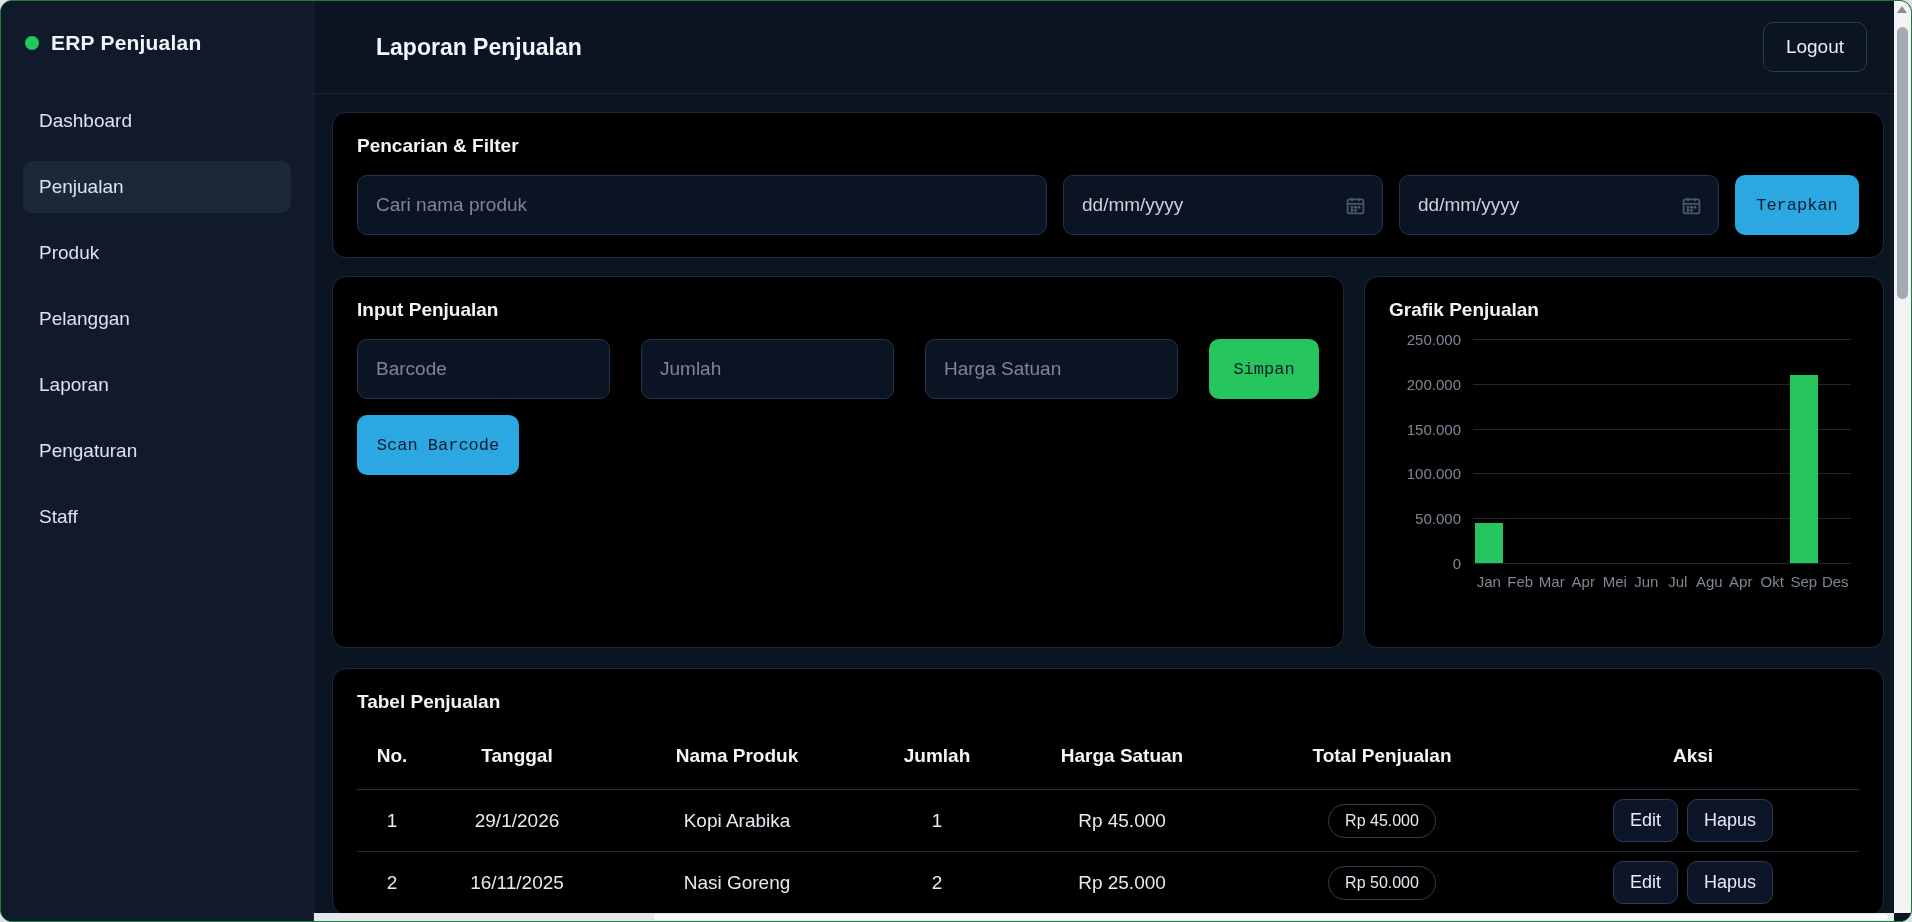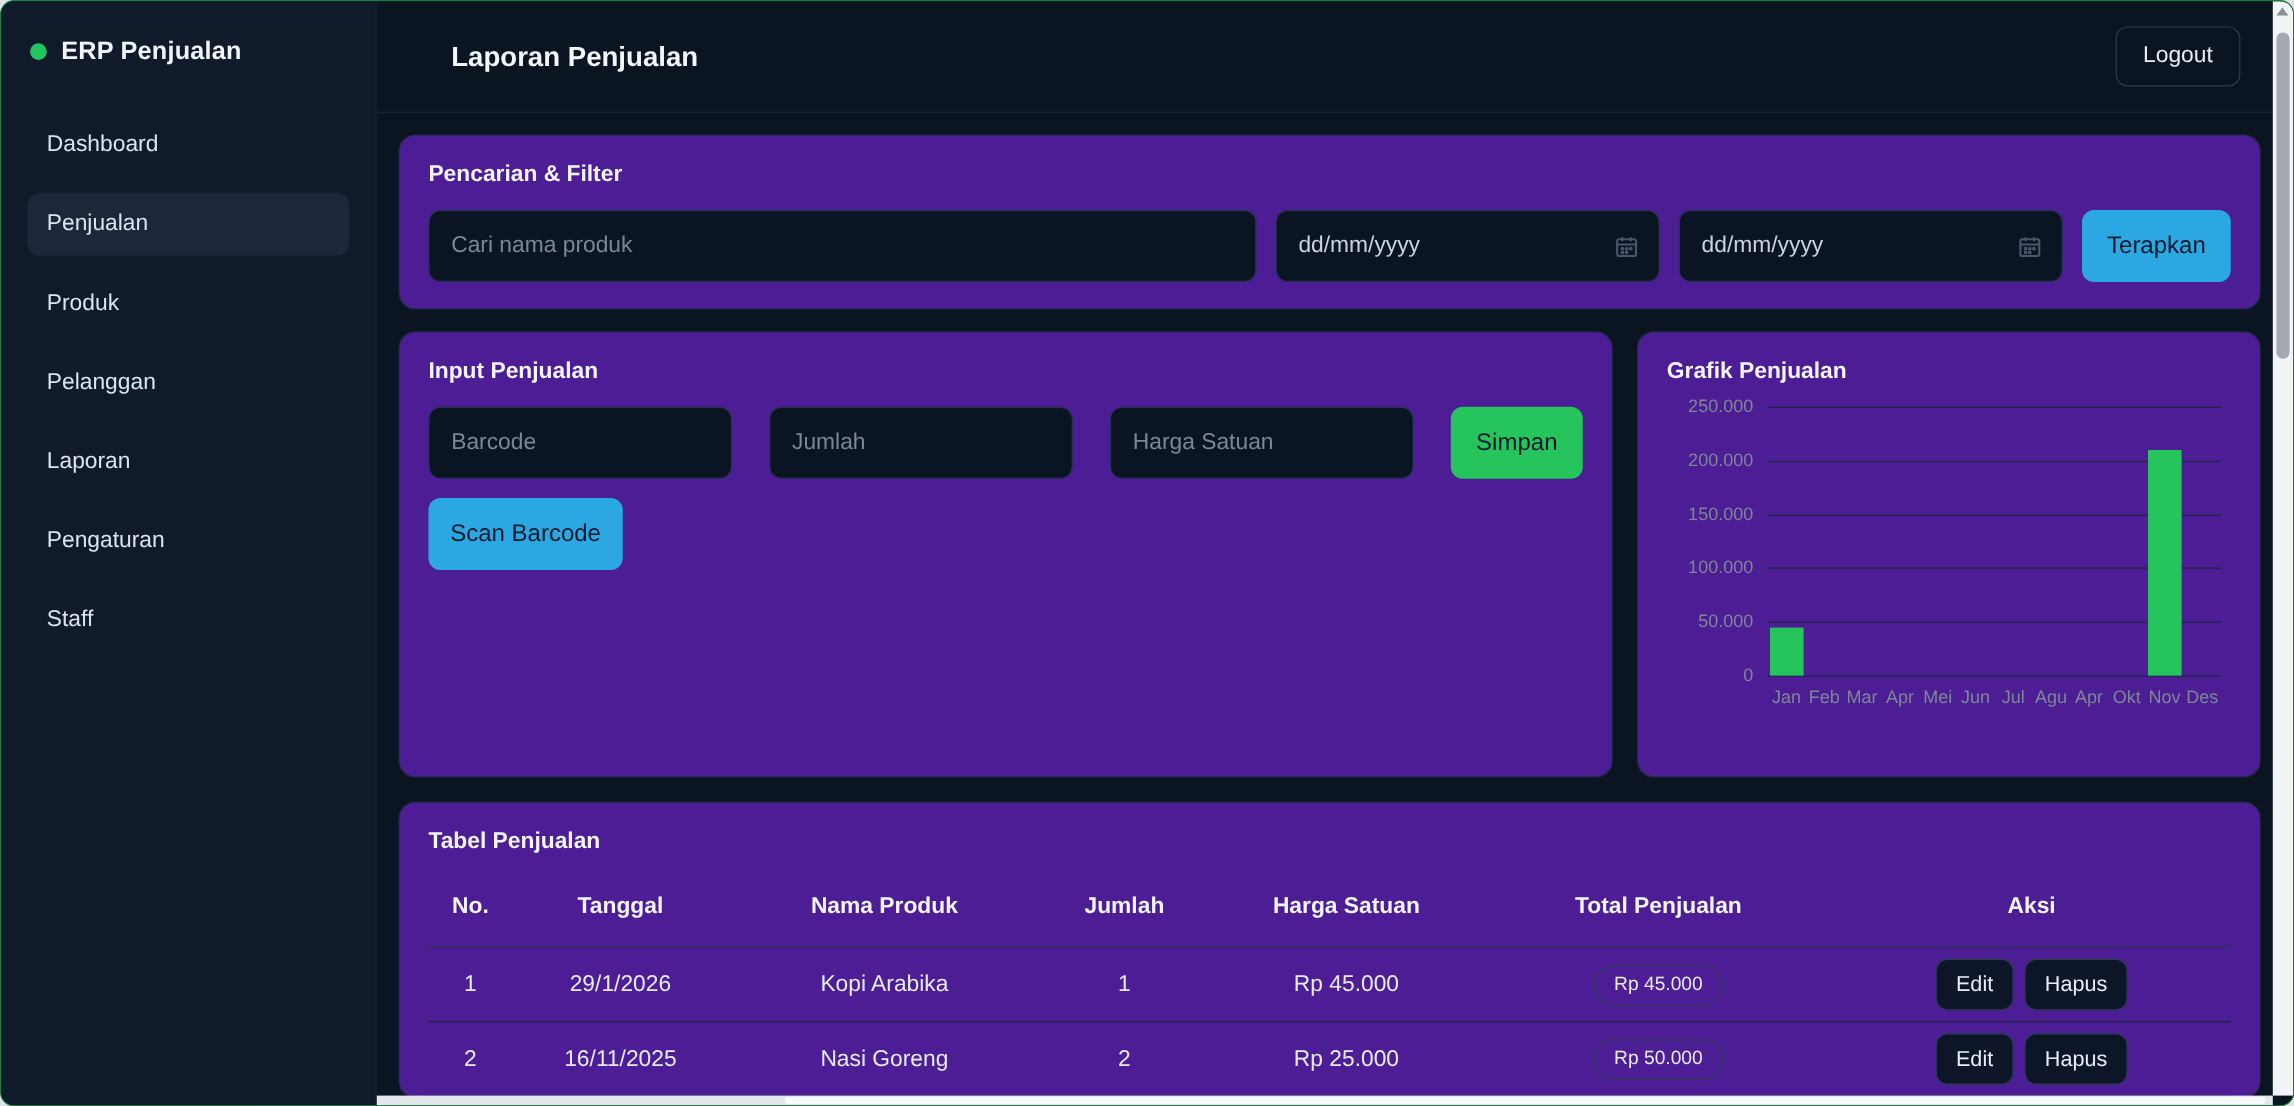--- a/index.html
+++ b/index.html
@@ -14,33 +14,33 @@
   .nav-item { color:#dbe3ec; font-size:19px; padding:15px 16px; border-radius:10px; margin-bottom:14px; cursor:pointer; }
   .nav-item.active { background:#1c2839; }
 
   
   .main { flex:1; display:flex; flex-direction:column; position:relative; background:#0b1421; }
   .topbar { height:93px; border-bottom:1px solid #1b2536; display:flex; align-items:center; justify-content:space-between; padding:0 44px 0 18px; }
   .page-title { color:#f3f6fa; font-size:23px; font-weight:bold;margin-left:44px; }
   .logout-btn { background:transparent; color:#e8edf4; font-size:19px; padding:13px 22px; border:1px solid #2b3a55; border-radius:10px; cursor:pointer; font-family:inherit; }
 
   .page { padding:18px 27px 0 18px; }
-  .card { background:#4c1d95; border:1px solid #1d2a40; border-radius:14px; padding:22px 24px; }
+  .card { background:#000000; border:1px solid #1d2a40; border-radius:14px; padding:22px 24px; }
   .card-title { color:#f1f5f9; font-size:19px; font-weight:bold; margin-bottom:18px; }
 
   
   .filter-card { margin-bottom:18px; }
   .filter-row { display:flex; gap:16px; }
   .tb-input { background:#0b1422; border:1px solid #243350; border-radius:10px; height:60px; color:#e5eaf1; font-size:19px; padding:0 18px; font-family:inherit; outline:none; }
   .tb-input::placeholder { color:#7c8696; }
   .search-input { flex:1; }
   .date-field { width:320px; display:flex; align-items:center; justify-content:space-between; background:#0b1422; border:1px solid #243350; border-radius:10px; height:60px; padding:0 16px 0 18px; cursor:text; }
   .date-text { color:#c9d2de; font-size:19px; }
   .cal-icon { color:#49566c; display:flex; }
-  .btn { border:none; border-radius:10px; font-size:20px; font-family:Liberation Sans, sans-serif; cursor:pointer; }
+  .btn { border:none; border-radius:10px; font-size:17px; font-family:Liberation Mono, monospace; cursor:pointer; }
   .btn-blue { background:#2ba8e2; color:#0e1a2e; }
   .btn-green { background:#25c45c; color:#0e1a2e;text-align:center; }
   .apply-btn { width:124px; height:60px; }
 
   
   .mid-grid { display:grid; grid-template-columns:947fr 570fr; gap:20px; margin-bottom:20px; }
   .input-card { min-height:372px; }
   .input-row { display:flex; gap:31px; margin-bottom:16px; }
   .input-sm { width:253px; }
   .save-btn { width:110px; height:60px; }
@@ -179,21 +179,21 @@
                 <div class="month">Jan</div>
                 <div class="month">Feb</div>
                 <div class="month">Mar</div>
                 <div class="month">Apr</div>
                 <div class="month">Mei</div>
                 <div class="month">Jun</div>
                 <div class="month">Jul</div>
                 <div class="month">Agu</div>
                 <div class="month">Apr</div>
                 <div class="month">Okt</div>
-                <div class="month">Nov</div>
+                <div class="month">Sep</div>
                 <div class="month">Des</div>
               </div>
           </div>
         </section>
       </div>
 
       <section class="card table-card">
         <div class="card-title">Tabel Penjualan</div>
         <div class="t-grid t-head">
           <div class="t-cell">No.</div>

